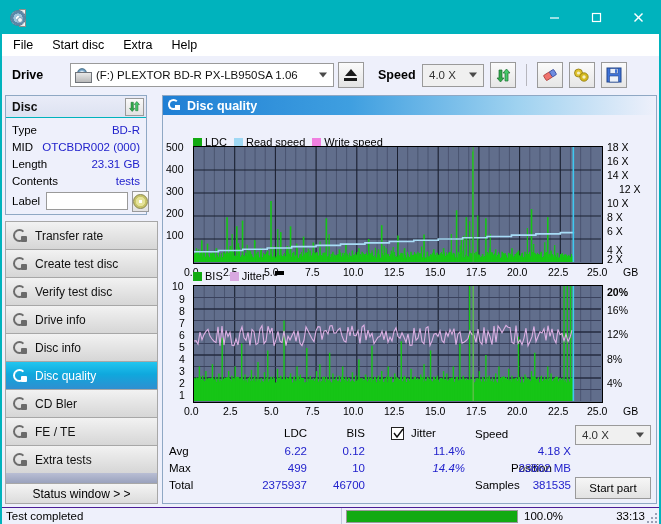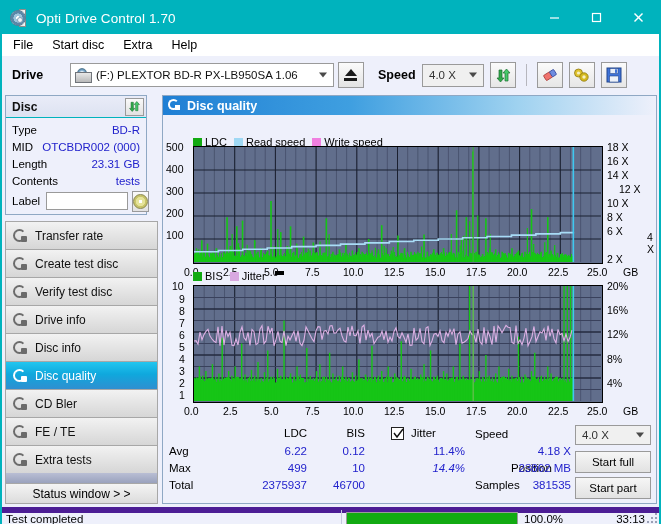--- a/index.html
+++ b/index.html
@@ -242,21 +242,21 @@
     display: flex; align-items: center; justify-content: center;
     font-size: 11.5px; color: #000;
   }
   #btn-start-full { top: 26px; }
   #btn-start-part { top: 52px; }
 
   
   #statusbar {
     position: absolute; left: 0; top: 505px; width: 657px; height: 17px;
     background: #eef0fb; display: flex; align-items: center;
-    border-top: 6px solid #4c1d95;
+    border-top: 1px solid #4c1d95;
   }
   #status-text {
     font-size: 11.5px; color: #000; margin-left: 4px; width: 336px;
     border-right: 1px solid #c4c8dd; height: 17px; display: flex; align-items: center;
   }
   #progress-outer {
     width: 172px; height: 13px; margin-left: 4px;
     border: 1px solid #9a9a9a; background: #fff;
   }
   #progress-fill { height: 100%; background: #12aa12; }
@@ -270,21 +270,20 @@
 </head>
 <body>
 
 <div id="window">
 
   <div id="titlebar">
     <div id="title-icon">
       <div class="case"></div>
         <div class="disc"></div>
     </div>
-    <span id="title-text">Opti Drive Control 1.70</span>
     <div id="win-controls">
       <div class="wbtn">
         <svg width="13" height="13" viewBox="0 0 13 13">
             <line x1="2" y1="7" x2="11" y2="7" stroke="#fff" stroke-width="1.2"></line>
           </svg>
       </div>
       <div class="wbtn">
         <svg width="13" height="13" viewBox="0 0 13 13">
             <rect x="2.5" y="2.5" width="8" height="8" fill="none" stroke="#fff" stroke-width="1.2"></rect>
           </svg>
@@ -498,21 +497,21 @@
       <div class="axis-lbl" style="left:3px; top:92px;">200</div>
       <div class="axis-lbl" style="left:3px; top:114px;">100</div>
 
       <div class="axis-lbl" style="left:444px; top:26px;">18 X</div>
       <div class="axis-lbl" style="left:444px; top:40px;">16 X</div>
       <div class="axis-lbl" style="left:444px; top:54px;">14 X</div>
       <div class="axis-lbl" style="left:456px; top:68px;">12 X</div>
       <div class="axis-lbl" style="left:444px; top:82px;">10 X</div>
       <div class="axis-lbl" style="left:444px; top:96px;">8 X</div>
       <div class="axis-lbl" style="left:444px; top:110px;">6 X</div>
-      <div class="axis-lbl" style="left:444px; top:116px;margin-left:40px;">4 X</div>
+      <div class="axis-lbl" style="left:444px; top:129px;">4 X</div>
       <div class="axis-lbl" style="left:444px; top:138px;">2 X</div>
 
       <div class="plot" id="plot-top" style="left:30px; top:31px; width:410px; height:118px;">
         <svg id="svg-top" width="407" height="115" viewBox="0 0 407 115">
             <line x1="10.175" y1="0" x2="10.175" y2="115" stroke="#4a5470" stroke-width="1"></line>
             <line x1="20.35" y1="0" x2="20.35" y2="115" stroke="#4a5470" stroke-width="1"></line>
             <line x1="30.525" y1="0" x2="30.525" y2="115" stroke="#4a5470" stroke-width="1"></line>
             <line x1="40.7" y1="0" x2="40.7" y2="115" stroke="#4a5470" stroke-width="1"></line>
             <line x1="50.875" y1="0" x2="50.875" y2="115" stroke="#4a5470" stroke-width="1"></line>
             <line x1="61.05" y1="0" x2="61.05" y2="115" stroke="#4a5470" stroke-width="1"></line>
@@ -1331,21 +1330,21 @@
       <div class="axis-lbl" style="left:16px; top:25px;">9</div>
       <div class="axis-lbl" style="left:16px; top:37px;">8</div>
       <div class="axis-lbl" style="left:16px; top:49px;">7</div>
       <div class="axis-lbl" style="left:16px; top:61px;">6</div>
       <div class="axis-lbl" style="left:16px; top:73px;">5</div>
       <div class="axis-lbl" style="left:16px; top:85px;">4</div>
       <div class="axis-lbl" style="left:16px; top:97px;">3</div>
       <div class="axis-lbl" style="left:16px; top:109px;">2</div>
       <div class="axis-lbl" style="left:16px; top:121px;">1</div>
 
-      <div class="axis-lbl" style="left:444px; top:12px;">20%</div>
+      <div class="axis-lbl" style="left:444px; top:18px;font-weight:bold;">20%</div>
       <div class="axis-lbl" style="left:444px; top:36px;">16%</div>
       <div class="axis-lbl" style="left:444px; top:60px;">12%</div>
       <div class="axis-lbl" style="left:444px; top:85px;">8%</div>
       <div class="axis-lbl" style="left:444px; top:109px;">4%</div>
 
       <div class="plot" id="plot-bot" style="left:30px; top:17px; width:410px; height:118px;">
         <svg id="svg-bot" width="407" height="115" viewBox="0 0 407 115">
             <line x1="10.175" y1="0" x2="10.175" y2="115" stroke="#4a5470" stroke-width="1"></line>
             <line x1="20.35" y1="0" x2="20.35" y2="115" stroke="#4a5470" stroke-width="1"></line>
             <line x1="30.525" y1="0" x2="30.525" y2="115" stroke="#4a5470" stroke-width="1"></line>
@@ -1953,21 +1952,20 @@
       <div class="stv" style="left:348px; top:20px; width:60px;">4.18 X</div>
       <div class="st" style="left:320px; top:37px;padding-left:28px;">Position</div>
       <div class="stv" style="left:348px; top:37px; width:60px;">23862 MB</div>
       <div class="st" style="left:312px; top:54px;">Samples</div>
       <div class="stv" style="left:348px; top:54px; width:60px;">381535</div>
 
       <div id="speed-sel">
         <span>4.0 X</span>
         <span class="combo-arrow"></span>
       </div>
-      <div class="actbtn" id="btn-start-full">Start full</div>
       <div class="actbtn" id="btn-start-part">Start part</div>
     </div>
   </div>
 
   <div id="statusbar">
     <span id="status-text">Test completed</span>
     <div id="progress-outer">
       <div id="progress-fill" style="width: 100%;"></div>
     </div>
     <span id="progress-pct">100.0%</span>

